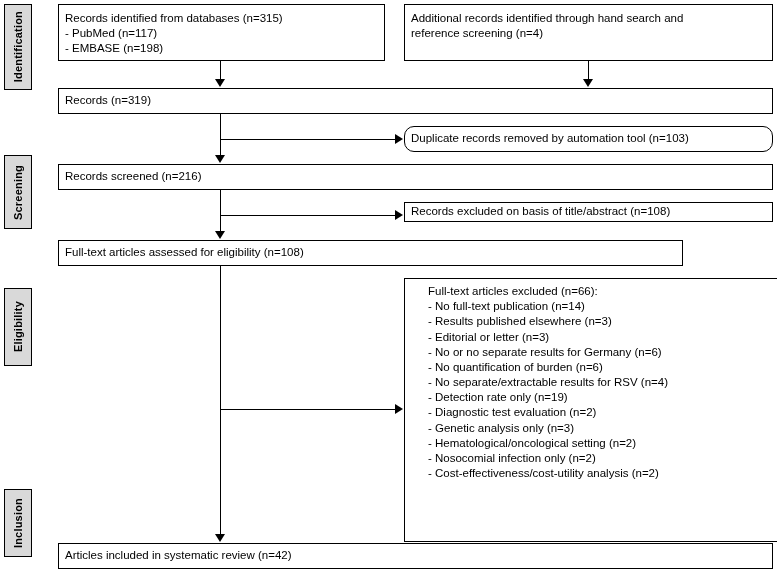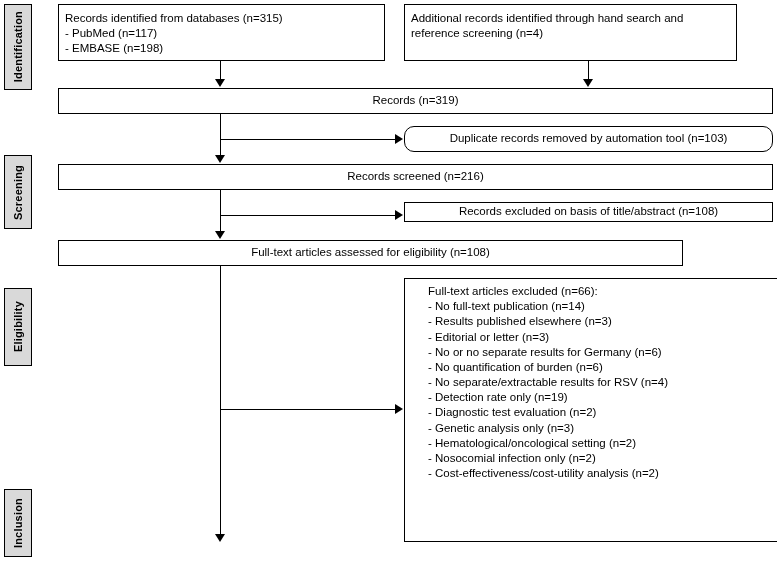--- a/index.html
+++ b/index.html
@@ -40,21 +40,21 @@
     background: #ffffff;
     border: 1px solid #000000;
     box-sizing: border-box;
     font-size: 11.5px;
     line-height: 1.32;
     padding: 4px 6px;
   }
   .box.center {
     display: flex;
     align-items: center;
-    justify-content: center;
+    justify-content: flex-start;
     text-align: center;
   }
   .box.leftstart {
     display: block;
     text-align: left;
   }
   .line {
     position: absolute;
     background: #000000;
   }
@@ -96,21 +96,21 @@
   <div class="phase" style="left:4px; top:489px; width:28px; height:68px;">
     <span>Inclusion</span>
   </div>
 
   <div class="box leftstart" style="left:58px; top:4px; width:327px; height:57px; padding-top:6px;">
     <div>Records identified from databases (n=315)</div>
     <div>- PubMed (n=117)</div>
     <div>- EMBASE (n=198)</div>
   </div>
 
-  <div class="box leftstart" style="left:404px; top:4px; width:333px; height:57px; padding-top:6px;">
+  <div class="box leftstart" style="left:404px; top:4px; width:369px; height:57px; padding-top:6px;">
     <div>Additional records identified through hand search and</div>
     <div>reference screening (n=4)</div>
   </div>
 
   <div class="box center" style="left:58px; top:88px; width:715px; height:26px;">
     <span>Records (n=319)</span>
   </div>
 
   <div class="box center" style="left:404px; top:126px; width:369px; height:26px;border-radius:10px;">
     <span>Duplicate records removed by automation tool (n=103)</span>
@@ -137,20 +137,23 @@
     <div class="excl-line">- No quantification of burden (n=6)</div>
     <div class="excl-line">- No separate/extractable results for RSV (n=4)</div>
     <div class="excl-line">- Detection rate only (n=19)</div>
     <div class="excl-line">- Diagnostic test evaluation (n=2)</div>
     <div class="excl-line">- Genetic analysis only (n=3)</div>
     <div class="excl-line">- Hematological/oncological setting (n=2)</div>
     <div class="excl-line">- Nosocomial infection only (n=2)</div>
     <div class="excl-line">- Cost-effectiveness/cost-utility analysis (n=2)</div>
   </div>
 
+  <div class="box center" style="left:58px; top:543px; width:715px; height:26px;">
+    <span>Articles included in systematic review (n=42)</span>
+  </div>
 
   <div class="line vline" style="left:220px; top:61px; height:19px;"></div>
   <div class="arrow arrow-down" style="left:215px; top:79px;"></div>
 
   <div class="line vline" style="left:588px; top:61px; height:19px;"></div>
   <div class="arrow arrow-down" style="left:583px; top:79px;"></div>
 
   <div class="line vline" style="left:220px; top:114px; height:42px;"></div>
   <div class="arrow arrow-down" style="left:215px; top:155px;"></div>
   <div class="line hline" style="left:220px; top:139px; width:176px;"></div>

